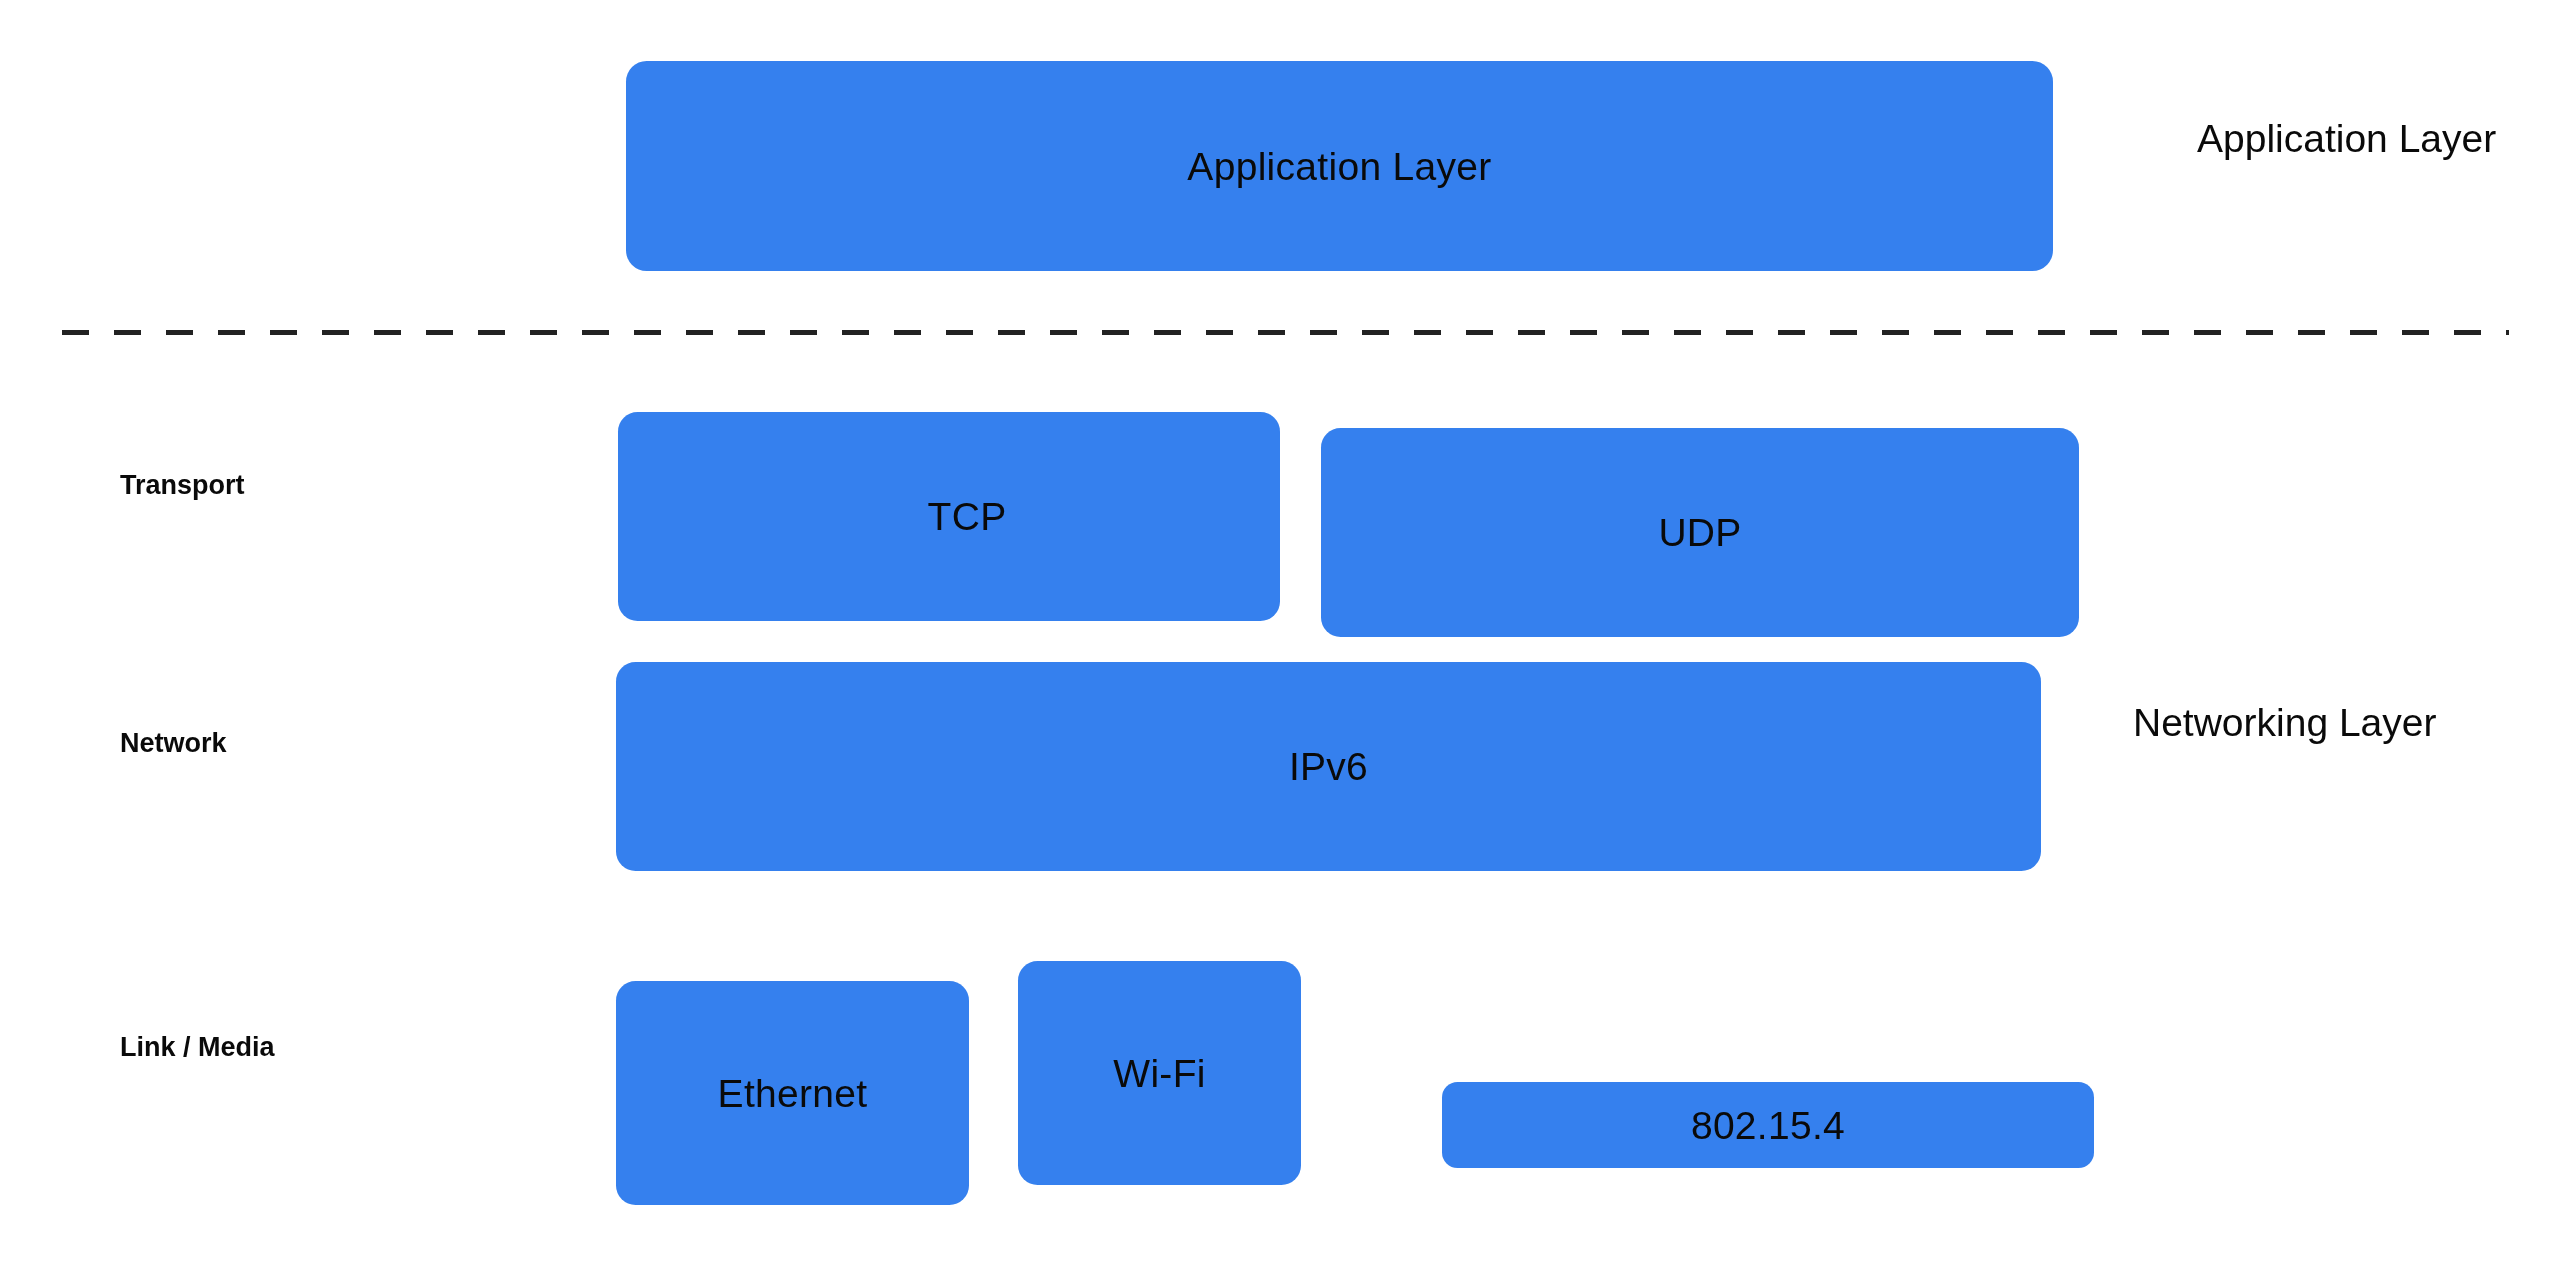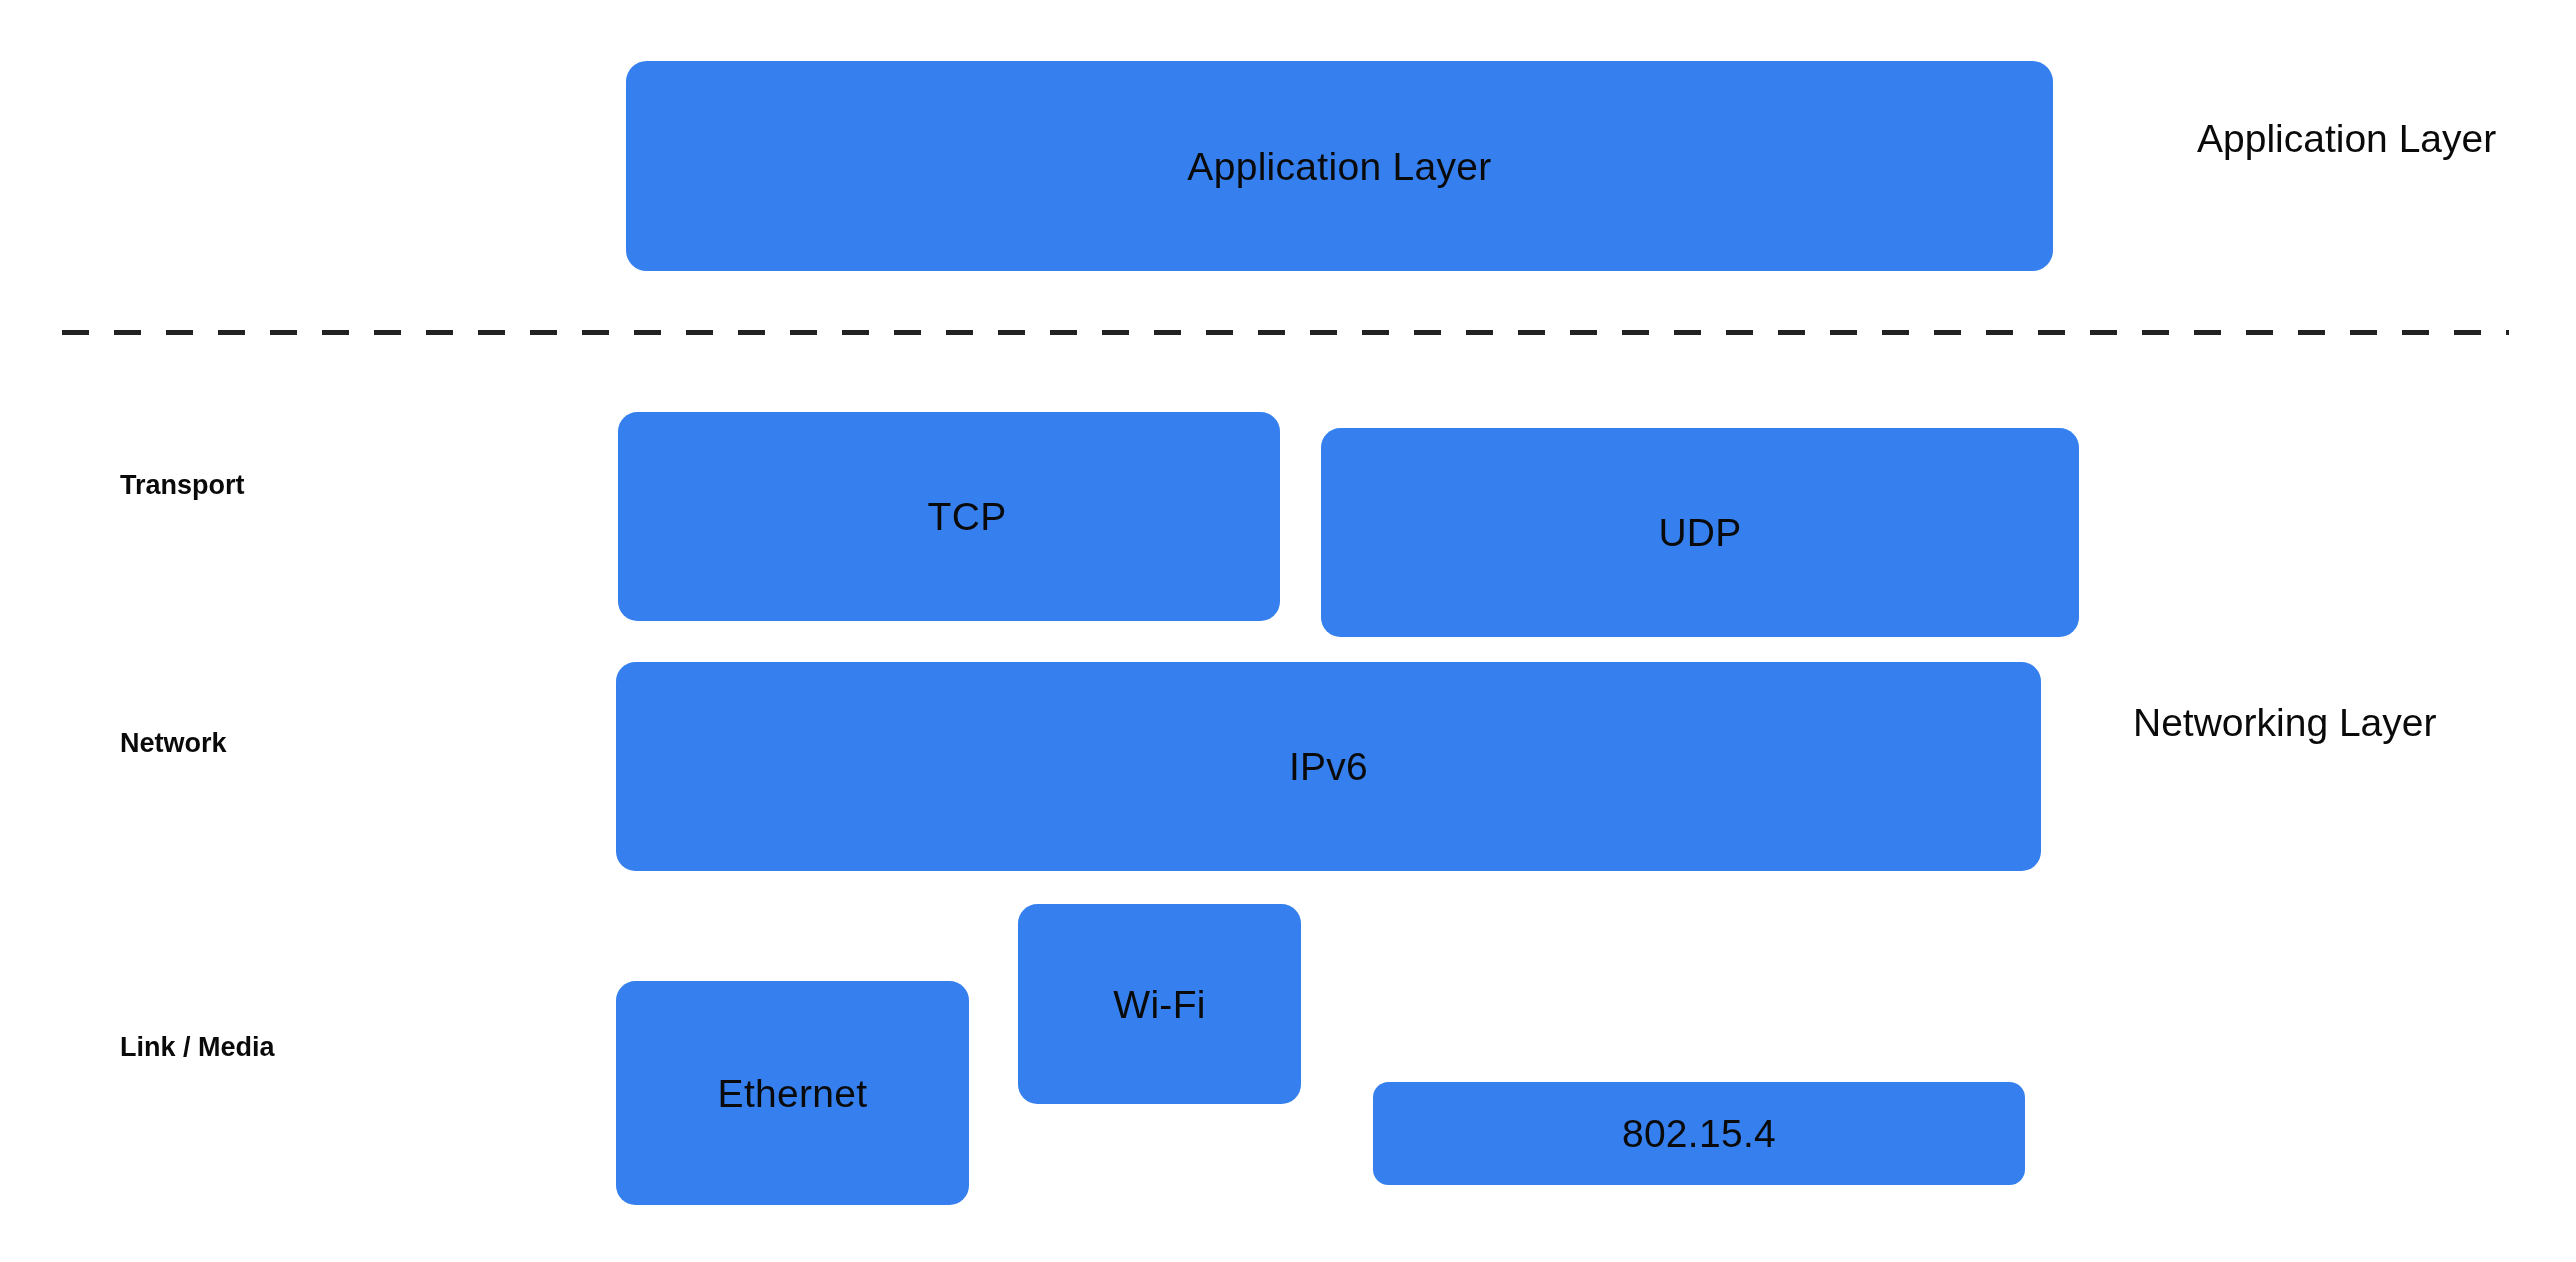--- a/index.html
+++ b/index.html
@@ -35,23 +35,23 @@
     letter-spacing: 0.3px;
     line-height: 1;
     white-space: nowrap;
   }
 
   .box.app        { left: 626px; top: 61px;  width: 1427px; height: 210px; border-radius: 20.6px; }
   .box.tcp        { left: 618px; top: 412px;  width: 662px; height: 209px; padding-left: 36px; }
   .box.udp        { left: 1321px; top: 428px;  width: 758px; height: 209px; }
   .box.ipv6       { left: 616px; top: 662px; width: 1425px; height: 209px; }
   .box.ethernet   { left: 616px; top: 961px; width: 353px;  height: 224px; margin-top: 20px; }
-  .box.wifi       { left: 1018px; top: 904px; width: 283px;  height: 200px; }
+  .box.wifi       { left: 1018px; top: 961px; width: 283px;  height: 224px; }
   .box.thread     { left: 1373px; top: 957px; width: 659px; height: 104px; border-radius: 15.5px; }
-  .box.ieee       { left: 1373px; top: 1082px; width: 652px; height: 103px; border-radius: 15.5px; }
+  .box.ieee       { left: 1442px; top: 1082px; width: 652px; height: 86px; border-radius: 15.5px; }
 
   
   .row-label {
     position: absolute;
     color: #0a0a0a;
     font-size: 27px;
     font-weight: 700;
     line-height: 1.08;
     white-space: nowrap;
   }

